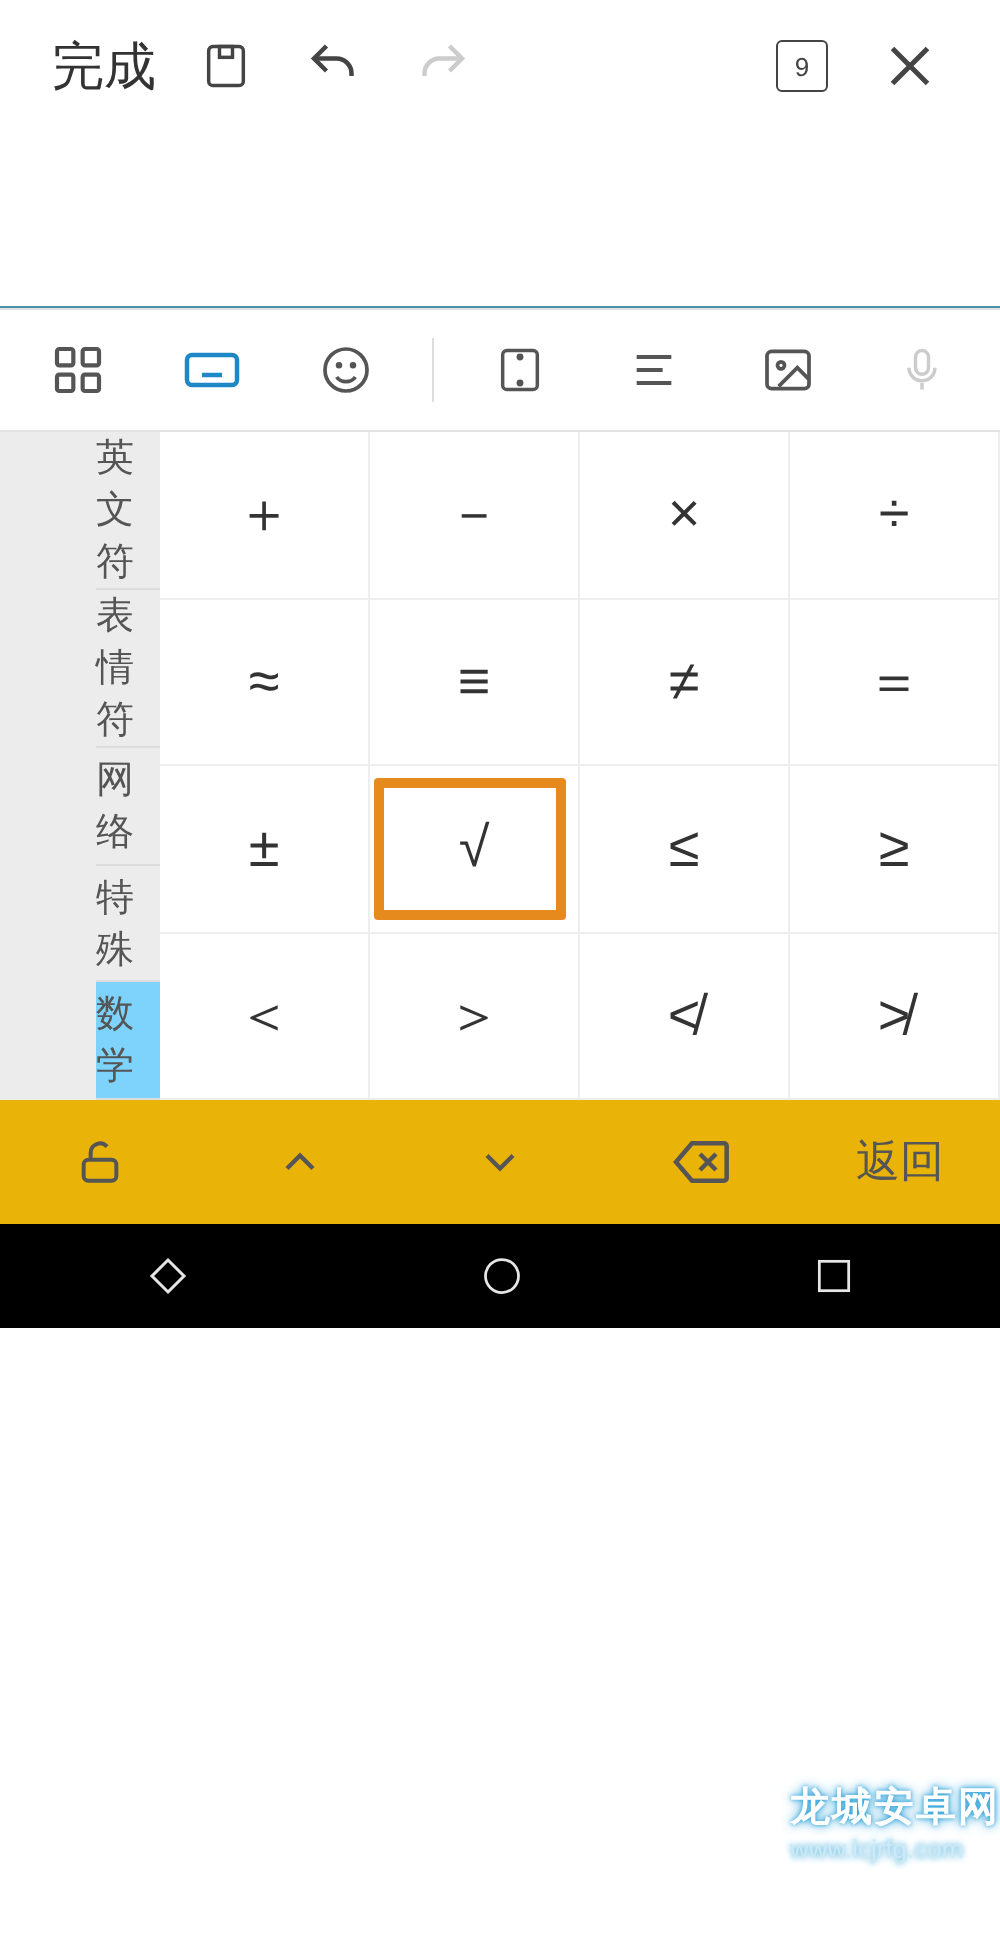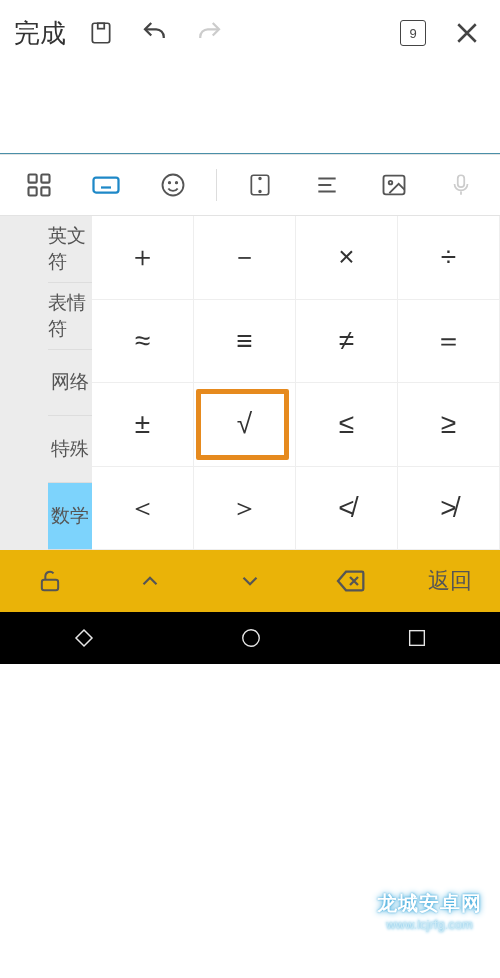--- a/index.html
+++ b/index.html
@@ -1,50 +1,50 @@
 <!DOCTYPE html>
 <html><head>
 <meta charset="utf-8">
 <style>
   * { box-sizing: border-box; margin: 0; padding: 0; }
   html, body { width: 500px; height: 978px; font-family: -apple-system, "Helvetica Neue", Arial, sans-serif; background: #fff; overflow: hidden; }
   .screen { width: 500px; height: 978px; display: flex; flex-direction: column; position: relative; }
   
-  .topbar { height: 66px; display: flex; align-items: center; padding: 0 8px; gap: 4px; }
+  .topbar { height: 66px; display: flex; align-items: center; padding: 0 20px; gap: 4px; }
   .topbar .done { font-size: 26px; color: #333; padding: 0 6px; }
   .tb-btn { width: 50px; height: 50px; display: flex; align-items: center; justify-content: center; color: #444; }
   .tb-btn.dis { color: #ccc; }
   .spacer { flex: 1; }
   .num-box { width: 26px; height: 26px; border: 1.5px solid #444; border-radius: 3px; display: flex; align-items: center; justify-content: center; font-size: 13px; color: #444; }
   
   .title-line { border-bottom: 1.5px solid #4a8fa8; margin: 0 0 0 0; height: 88px; }
   
   .note-body { flex: 0 0 300px; position: relative; }
   .count-badge { position: absolute; left: 14px; bottom: 12px; background: #eee; color: #999; border-radius: 4px; font-size: 18px; padding: 4px 10px; }
   .cursor { position: absolute; left: 250px; top: 258px; width: 2px; height: 34px; background: #000; }
   
   .midbar { height: 62px; border-top: 1px solid #e3e3e3; border-bottom: 1px solid #e3e3e3; display: flex; align-items: center; justify-content: space-around; padding: 0 6px; }
   .mid-btn { width: 48px; height: 48px; display: flex; align-items: center; justify-content: center; color: #555; }
   .mid-btn.active { color: #1e88c7; }
   
   .kbd { display: flex; height: 334px; background: #fefefe; }
-  .cat-col { width: 92px; display: flex; flex-direction: column; background: #ececec; padding-left: 48px; }
+  .cat-col { width: 80px; display: flex; flex-direction: column; background: #ececec; padding-left: 48px; }
   .cat { flex: 1; display: flex; align-items: center; justify-content: center; font-size: 19px; color: #555; border-bottom: 1px solid #ddd; }
   .cat.sel { background: #7dd3fc; }
   .sym-grid { flex: 1; display: grid; grid-template-columns: repeat(4, 1fr); grid-template-rows: repeat(4, 1fr); }
   .sym { display: flex; align-items: center; justify-content: center; font-size: 28px; color: #333; border-right: 1px solid #eee; border-bottom: 1px solid #eee; background: #fff; position: relative; }
   .sym.hl::after { content:""; position:absolute; inset:6px 6px 6px 2px; border:5px solid #e68a1e; border-radius:2px; }
   
   .kbrow { height: 62px; background: #eab308; display: flex; align-items: center; }
   .kb-btn { flex:1; display:flex; align-items:center; justify-content:center; color:#555; font-size:22px; }
   
   .navbar { height: 52px; background: #000; display:flex; align-items:center; justify-content:space-around; position: relative; }
   .nav-shape { color:#fff; opacity:0.9; }
   
-  .wm { position:absolute; right:18px; bottom:46px; text-align:center; }
+  .wm { position:absolute; right:0; bottom:46px; text-align:left; }
   .wm .l1 { font-size:20px; font-weight:600; color:#fff; text-shadow:0 0 6px #2aa0d8,0 0 2px #2aa0d8; letter-spacing:1px; }
   .wm .l2 { font-size:13px; color:#cceaf5; text-shadow:0 0 3px #2aa0d8; }
   svg { display:block; }
 </style>
 </head>
 <body>
 <div class="screen">
 
 <div class="topbar">
   <div class="done">完成</div>

